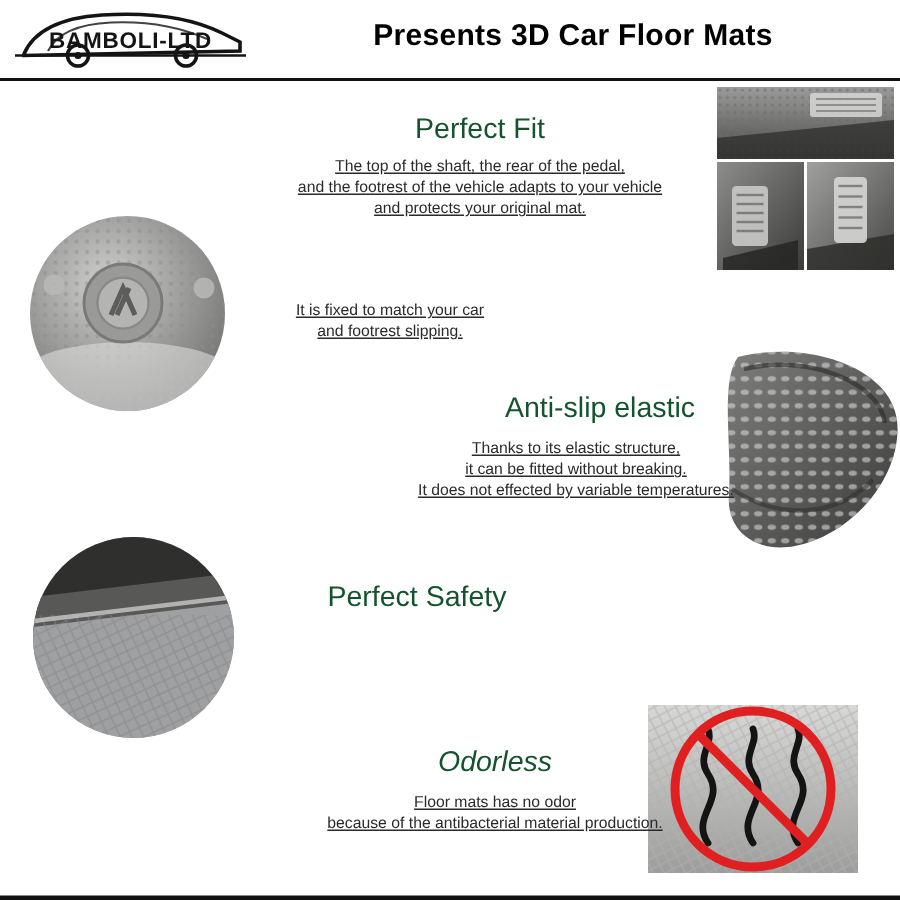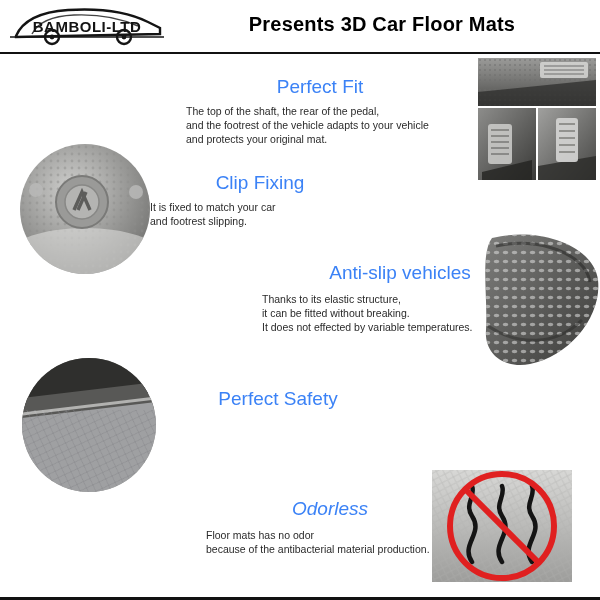--- a/index.html
+++ b/index.html
@@ -39,30 +39,31 @@
     font-size: 20px;
     font-weight: bold;
     color: #000000;
     letter-spacing: .2px;
   }
 
   
   .feat-title {
     position: absolute;
     font-size: 19px;
-    color: #3b82f6;
+    color: #14532d;
     text-align: center;
     white-space: nowrap;
   }
   .feat-body {
     position: absolute;
     font-size: 10.5px;
     line-height: 14px;
     color: #2a2a2a;
-    text-align: left;
+    text-align: center;
+    text-decoration: underline;
   }
 
   
   .photo { position: absolute; overflow: hidden; }
   .photo svg { display: block; }
 
   
   .circle-photo {
     border-radius: 50%;
     overflow: hidden;
@@ -186,21 +187,20 @@
       <ellipse cx="65" cy="110" rx="75" ry="26" fill="#e4e4e2" opacity=".55"></ellipse>
       <circle cx="62" cy="58" r="26" fill="#9a9a98" stroke="#7a7a78" stroke-width="2"></circle>
       <circle cx="62" cy="58" r="17" fill="#b4b4b2" stroke="#888886" stroke-width="1.5"></circle>
       <path d="M54 66 L62 48 L70 66" fill="none" stroke="#5d5d5b" stroke-width="3.4"></path>
       <path d="M58 66 L66 48" fill="none" stroke="#5d5d5b" stroke-width="3.4"></path>
       <circle cx="16" cy="46" r="7" fill="#b9b9b7" opacity=".85"></circle>
       <circle cx="116" cy="48" r="7" fill="#b9b9b7" opacity=".85"></circle>
     </svg>
   </div>
 
-  <div class="feat-title" style="left:160px; top:172px; width:200px;">Clip Fixing</div>
   <div class="feat-body" style="left:150px; top:200px; width:220px;">
     <span style="white-space:pre-line">It is fixed to match your car
 and footrest slipping.</span>
   </div>
 
   <div class="photo" style="left:474px; top:230px; width:126px; height:138px;">
     <svg width="126" height="138" viewBox="0 0 126 138">
       <defs>
         <linearGradient id="as" x1="0" y1="0" x2="1" y2="1">
           <stop offset="0" stop-color="#7e7e7c"></stop>
@@ -211,21 +211,21 @@
         </pattern>
       </defs>
       <rect width="126" height="138" fill="#ffffff"></rect>
       <path d="M18 8 C66 -4 120 16 124 50 C128 86 96 126 56 134 C30 139 10 124 12 100 C14 66 6 24 18 8 Z" fill="url(#as)"></path>
       <path d="M18 8 C66 -4 120 16 124 50 C128 86 96 126 56 134 C30 139 10 124 12 100 C14 66 6 24 18 8 Z" fill="url(#holes)" opacity=".75"></path>
       <path d="M22 16 C64 6 112 24 116 52" fill="none" stroke="#2a2a28" stroke-width="3" opacity=".6"></path>
       <path d="M14 96 C44 116 82 116 108 90" fill="none" stroke="#2a2a28" stroke-width="3" opacity=".5"></path>
     </svg>
   </div>
 
-  <div class="feat-title" style="left:290px; top:262px; width:220px;">Anti-slip vehicles</div>
+  <div class="feat-title" style="left:290px; top:262px; width:220px;">Anti-slip elastic</div>
   <div class="feat-body" style="left:262px; top:292px; width:244px;">
     <span style="white-space:pre-line">Thanks to its elastic structure,
 it can be fitted without breaking.
 It does not effected by variable temperatures.</span>
   </div>
 
   <div class="photo circle-photo" style="left:22px; top:358px; width:134px; height:134px;">
     <svg width="134" height="134" viewBox="0 0 134 134">
       <defs>
         <linearGradient id="ps" x1="0" y1="0" x2="0.4" y2="1">

